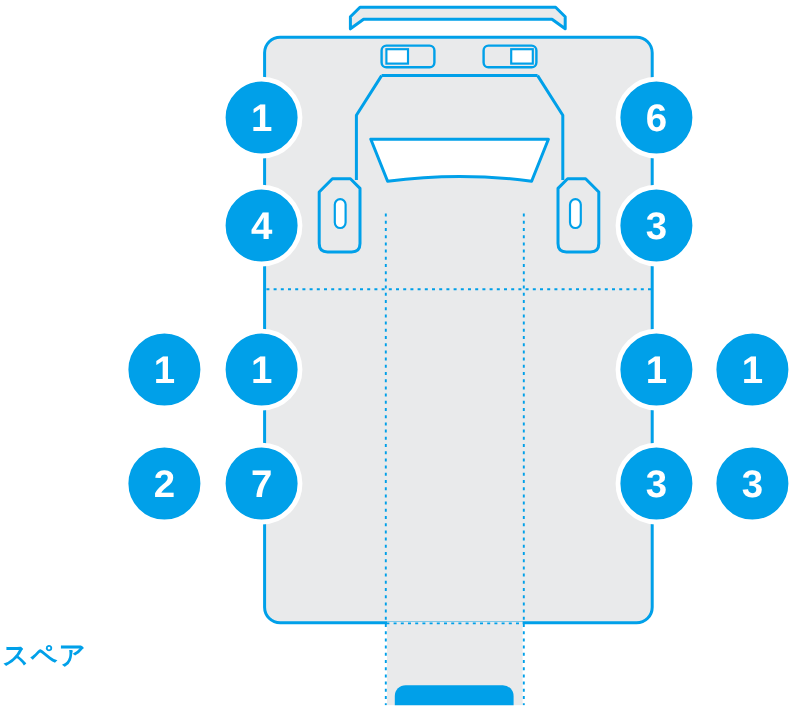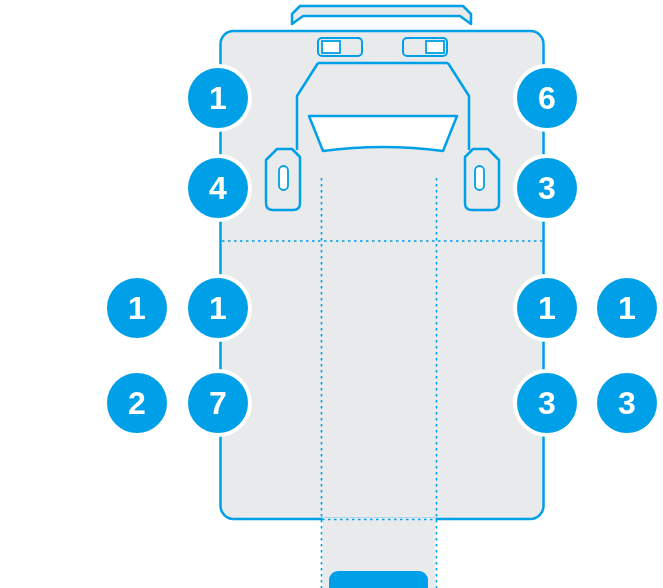--- a/index.html
+++ b/index.html
@@ -130,14 +130,15 @@
   <div class="wheel w-a4li">
     <span class="num">7</span>
   </div>
   <div class="wheel w-a4ri">
     <span class="num">3</span>
   </div>
   <div class="wheel w-a4ro">
     <span class="num">3</span>
   </div>
 
+  <div class="spare-label">スペア</div>
 
 </div>
 
 </body></html>

